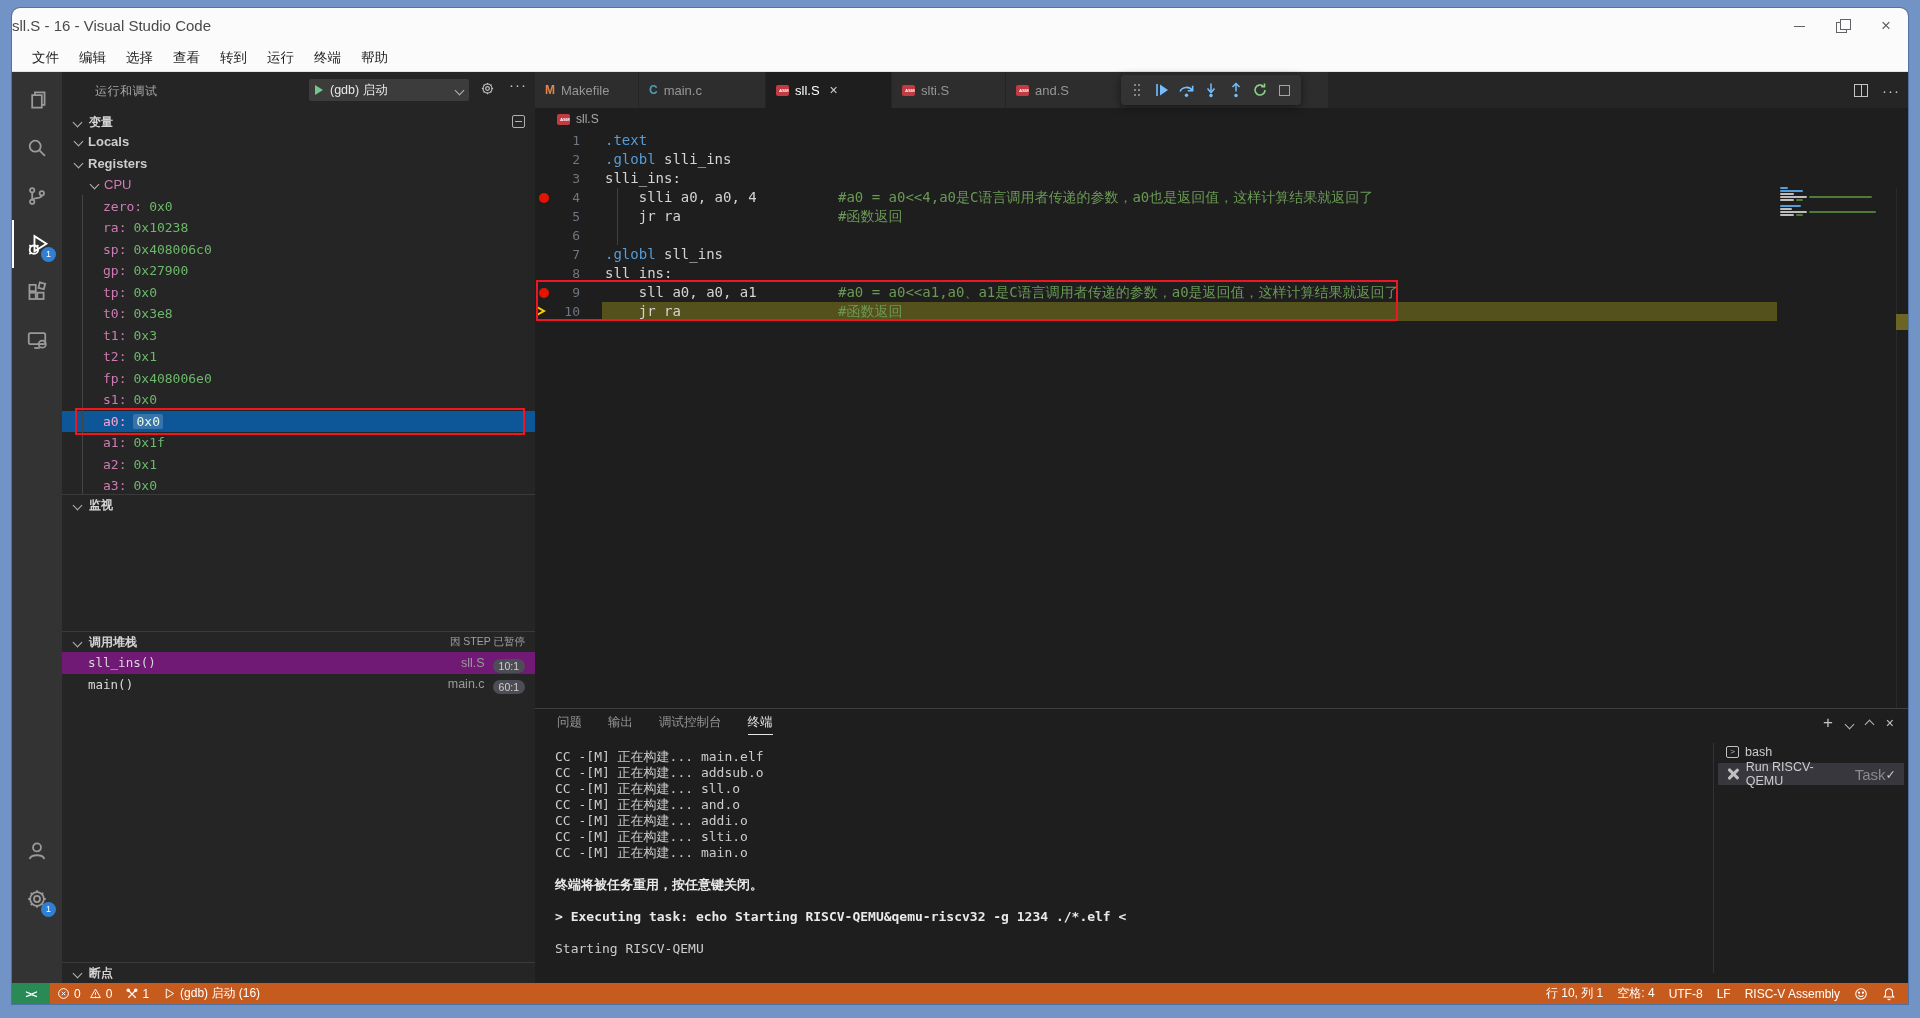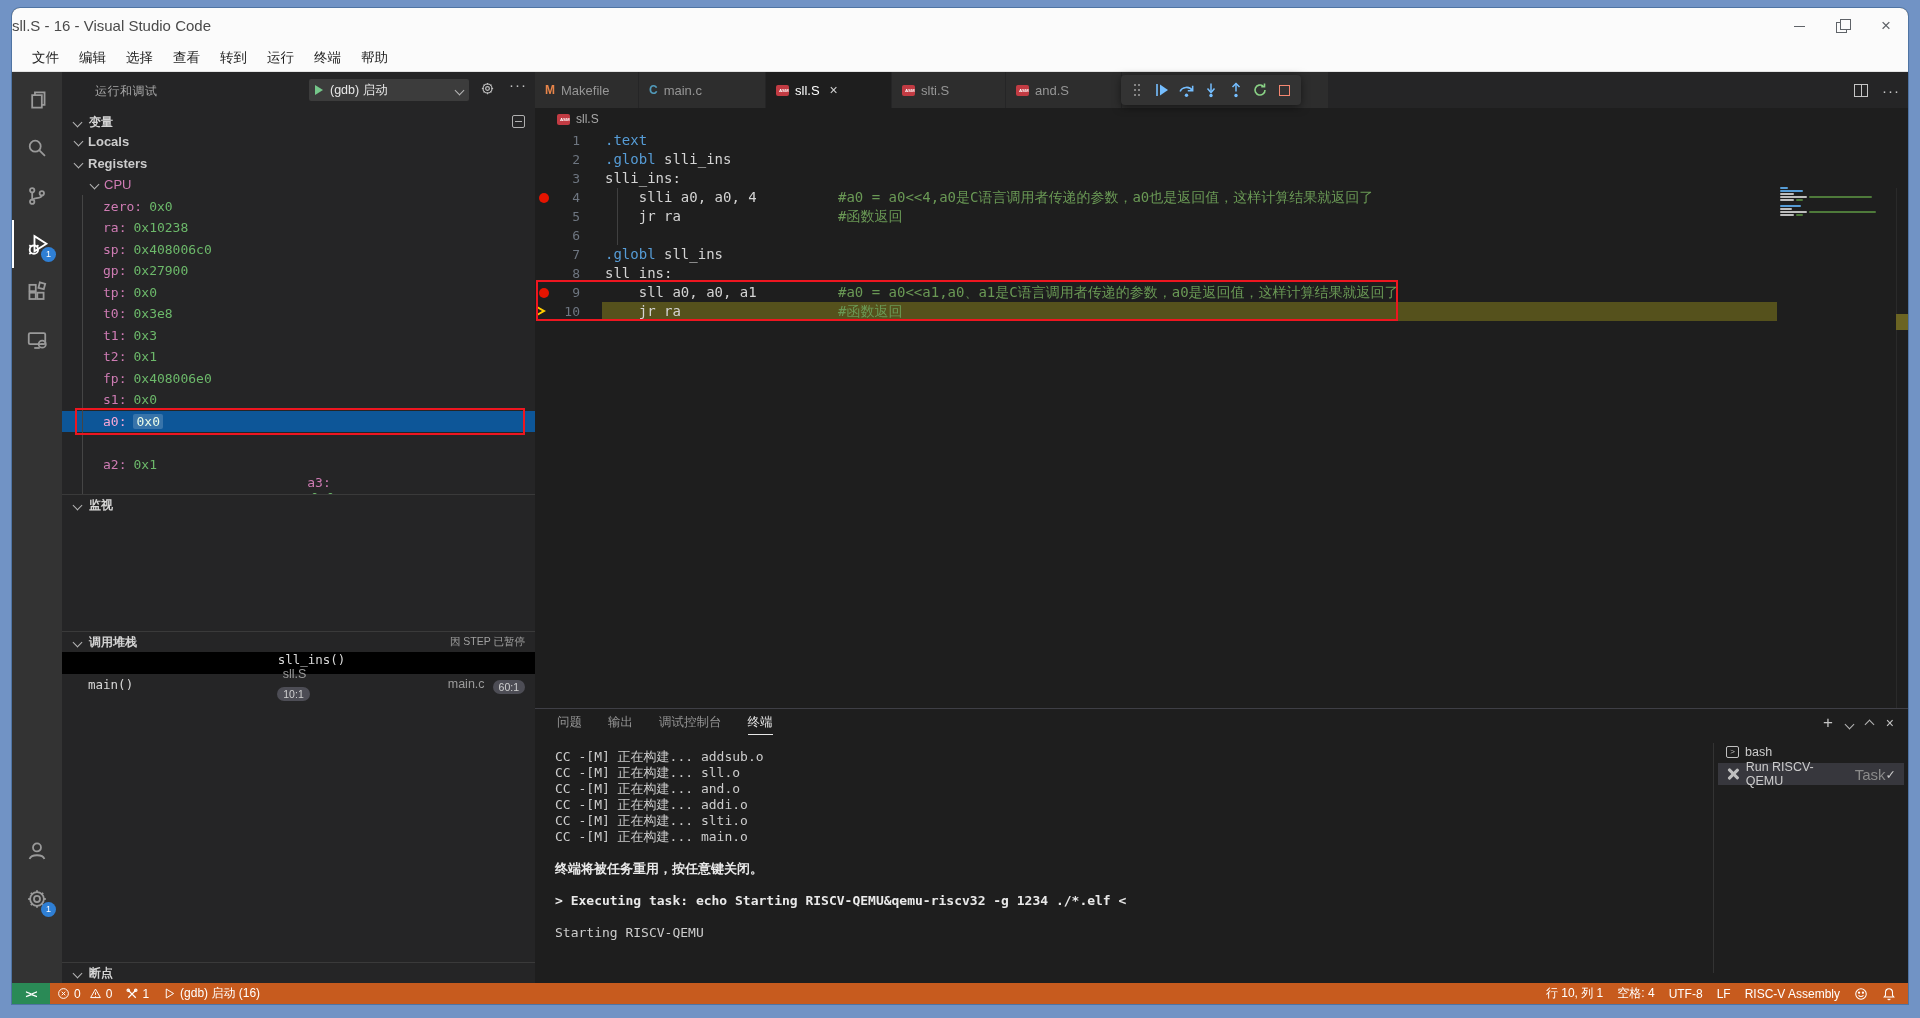--- a/index.html
+++ b/index.html
@@ -54,21 +54,21 @@
   .tree-row.selected { background:#0d5698; }
   .tree-row.selected .reg-name { color:#f9a8d4; }
   .tree-row.selected .reg-val { color:#eafbe7; background:rgba(255,255,255,.18); padding:0 3px; border-radius:2px; }
   #indent-guide-tree { position:absolute; left:20px; top:123px; width:0; height:300px; border-left:1px solid #454545; }
   #a0-annotation { position:absolute; left:13px; top:336px; width:450px; height:27px; border:2.5px solid #ee1620; z-index:5; pointer-events:none; }
 
   .frame-row { position:absolute; left:0; width:100%; height:21.5px; display:flex; align-items:center; font-size:12.5px; cursor:pointer; }
   .frame-row .fname { margin-left:26px; font-family:"DejaVu Sans Mono",monospace; font-size:12.5px; color:#d8d8d8; flex:1; }
   .frame-row .ffile { color:#9b9b9b; margin-right:8px; }
   .frame-row .fpos { background:#4d4d55; color:#d0d0d0; font-size:10.5px; border-radius:7px; padding:1px 6px; margin-right:10px;margin-top:6px; }
-  .frame-row.cur { background:#000000;flex-direction:column; }
+  .frame-row.cur { background:#701a75; }
   .hdr-right { position:absolute; right:10px; font-weight:normal; font-size:10.5px; color:#a0a0a0; }
   #collapse-icon { position:absolute; left:450px; top:3px; width:13px; height:13px; border:1.2px solid #b0b0b0; border-radius:2px; cursor:pointer; }
   #collapse-icon:before { content:""; position:absolute; left:2px; top:5px; width:7px; border-top:1.2px solid #b0b0b0; }
 
   
   #editor-region { position:absolute; left:523px; top:0; width:1373px; height:911px; }
   #tabbar { position:absolute; left:0; top:0; width:100%; height:36px; background:#252526; display:flex; }
   .tab { height:36px; display:flex; align-items:center; padding:0 10px; background:#2d2d2d; border-right:1px solid #252526; color:#969696; font-size:13px; cursor:pointer; position:relative; }
   .tab.active { background:#1e1e1e; color:#ffffff; }
   .tab .ficon { margin-right:6px; font-weight:bold; font-size:12px; }
@@ -300,25 +300,29 @@
             <span class="reg-val">0x408006e0</span>
           </div>
           <div class="tree-row mono" style="top: 317px; padding-left: 41px; font-size: 13px;">
             <span class="reg-name">s1:</span>
             <span class="reg-val">0x0</span>
           </div>
           <div class="tree-row mono selected" style="top: 338.5px; padding-left: 41px; font-size: 13px;">
             <span class="reg-name">a0:</span>
             <span class="reg-val">0x0</span>
           </div>
+          <div class="tree-row mono" style="top: 360px; padding-left: 41px; font-size: 13px;">
+            <span class="reg-name">a1:</span>
+            <span class="reg-val">0x1f</span>
+          </div>
           <div class="tree-row mono" style="top: 381.5px; padding-left: 41px; font-size: 13px;">
             <span class="reg-name">a2:</span>
             <span class="reg-val">0x1</span>
           </div>
-          <div class="tree-row mono" style="top: 403px; padding-left: 41px; font-size: 13px; flex-direction: column;">
+          <div class="tree-row mono" style="top: 403px; padding-left: 41px; font-size: 13px;">
             <span class="reg-name">a3:</span>
             <span class="reg-val">0x0</span>
           </div>
         </div>
       <div id="indent-guide-tree"></div>
       <div id="a0-annotation"></div>
 
       <div class="section-hdr" style="top:422px">
         <span class="chev"></span>
         <span>监视</span>
@@ -541,20 +545,21 @@
             <span class="ptab">调试控制台</span>
             <span class="ptab active">终端</span>
           </div>
         <div id="panel-actions">
           <span class="pa" style="font-size:17px">+</span>
           <span class="pa"><span class="chev"></span></span>
           <span class="pa"><span class="chev" style="transform:rotate(135deg)"></span></span>
           <span class="pa">×</span>
         </div>
         <div id="terminal">
+            <div class="tline">CC -[M] 正在构建... main.elf</div>
             <div class="tline">CC -[M] 正在构建... addsub.o</div>
             <div class="tline">CC -[M] 正在构建... sll.o</div>
             <div class="tline">CC -[M] 正在构建... and.o</div>
             <div class="tline">CC -[M] 正在构建... addi.o</div>
             <div class="tline">CC -[M] 正在构建... slti.o</div>
             <div class="tline">CC -[M] 正在构建... main.o</div>
             <div class="tline"> </div>
             <div class="tline b">终端将被任务重用，按任意键关闭。</div>
             <div class="tline"> </div>
             <div class="tline b">&gt; Executing task: echo Starting RISCV-QEMU&amp;qemu-riscv32 -g 1234 ./*.elf &lt;</div>

